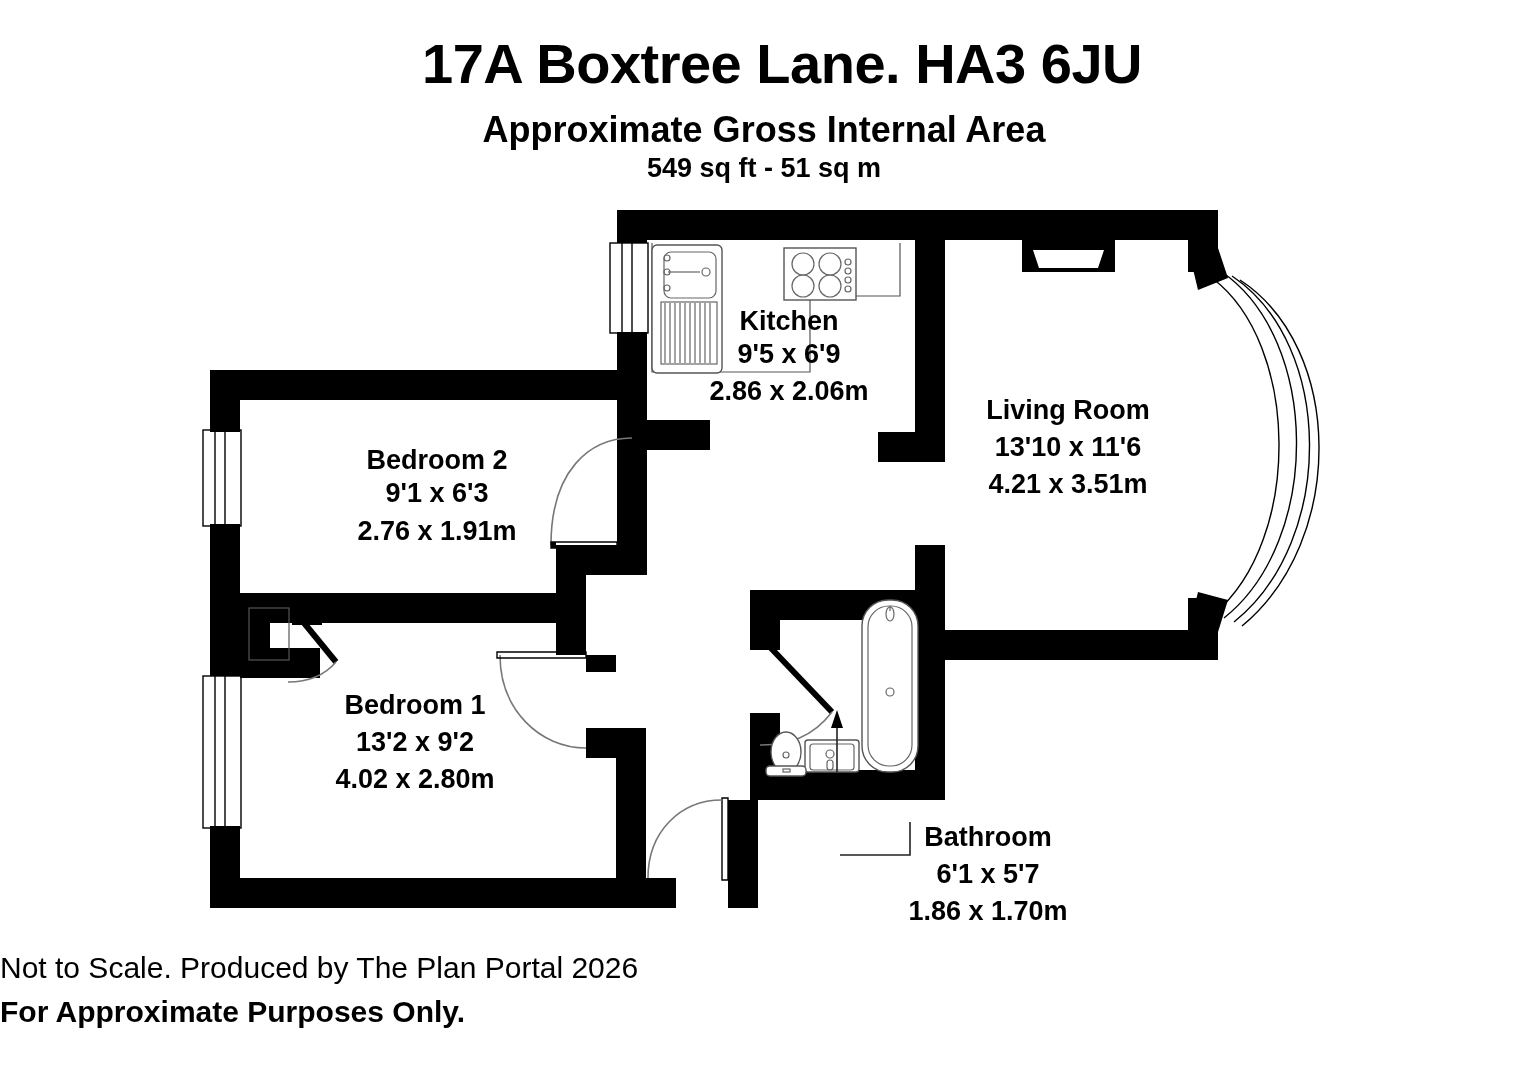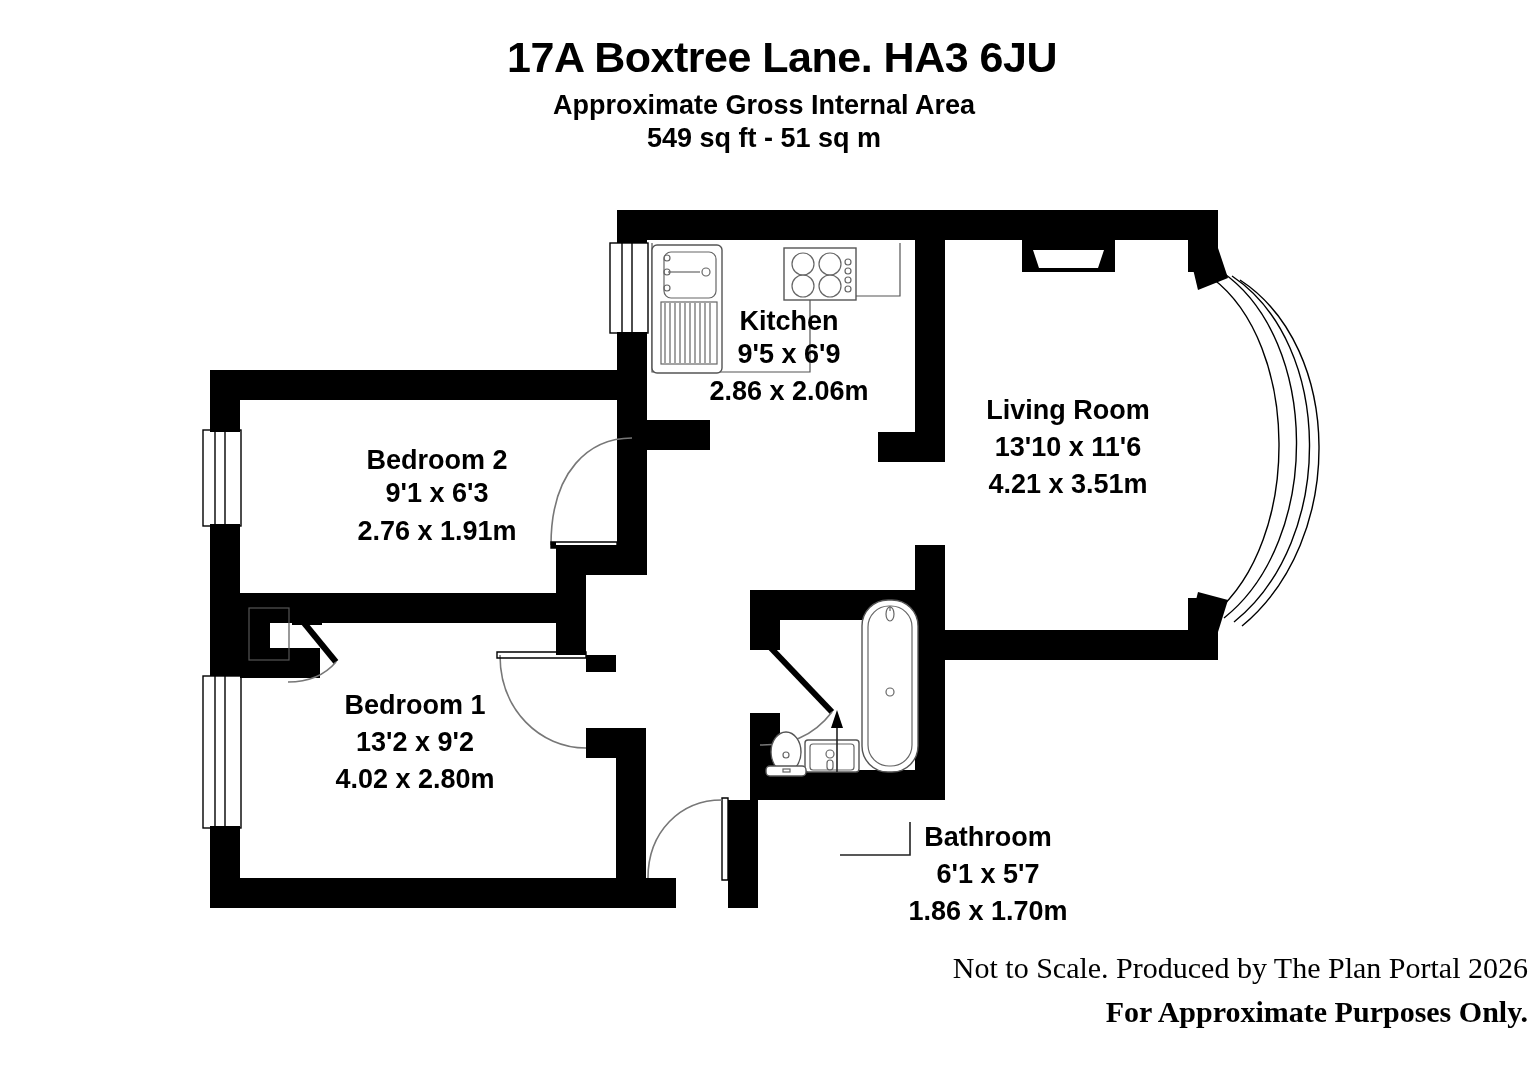--- a/index.html
+++ b/index.html
@@ -22,46 +22,45 @@
   }
   .header {
     position: absolute;
     top: 0;
     left: 0;
     width: 1528px;
     text-align: center;
     padding-top: 34px;
   }
   .doc-title {
-    font-size: 43px;
+    font-size: 56px;
     font-weight: bold;
     letter-spacing: -0.5px;
     line-height: 1.08;
     margin: 0;
     padding-left: 36px;
   }
   .doc-sub1 {
-    font-size: 27px;
-    font-weight: bold;
-    margin: 10px 0 0 0;
+    font-size: 36px;
+    font-weight: bold;
+    margin: 16px 0 0 0;
     line-height: 1.12;
   }
   .doc-sub2 {
     font-size: 27px;
     font-weight: bold;
     margin: 2px 0 0 0;
     line-height: 1.12;
   }
   .footer {
     position: absolute;
     left: 0;
     top: 950px;
     width: 1528px;
-    text-align: right;
-    font-family: Liberation Serif, serif;
+    text-align: left;
   }
   .foot-1 {
     font-size: 30px;
     font-weight: normal;
     margin: 0;
     line-height: 1.2;
   }
   .foot-2 {
     font-size: 30px;
     font-weight: bold;

